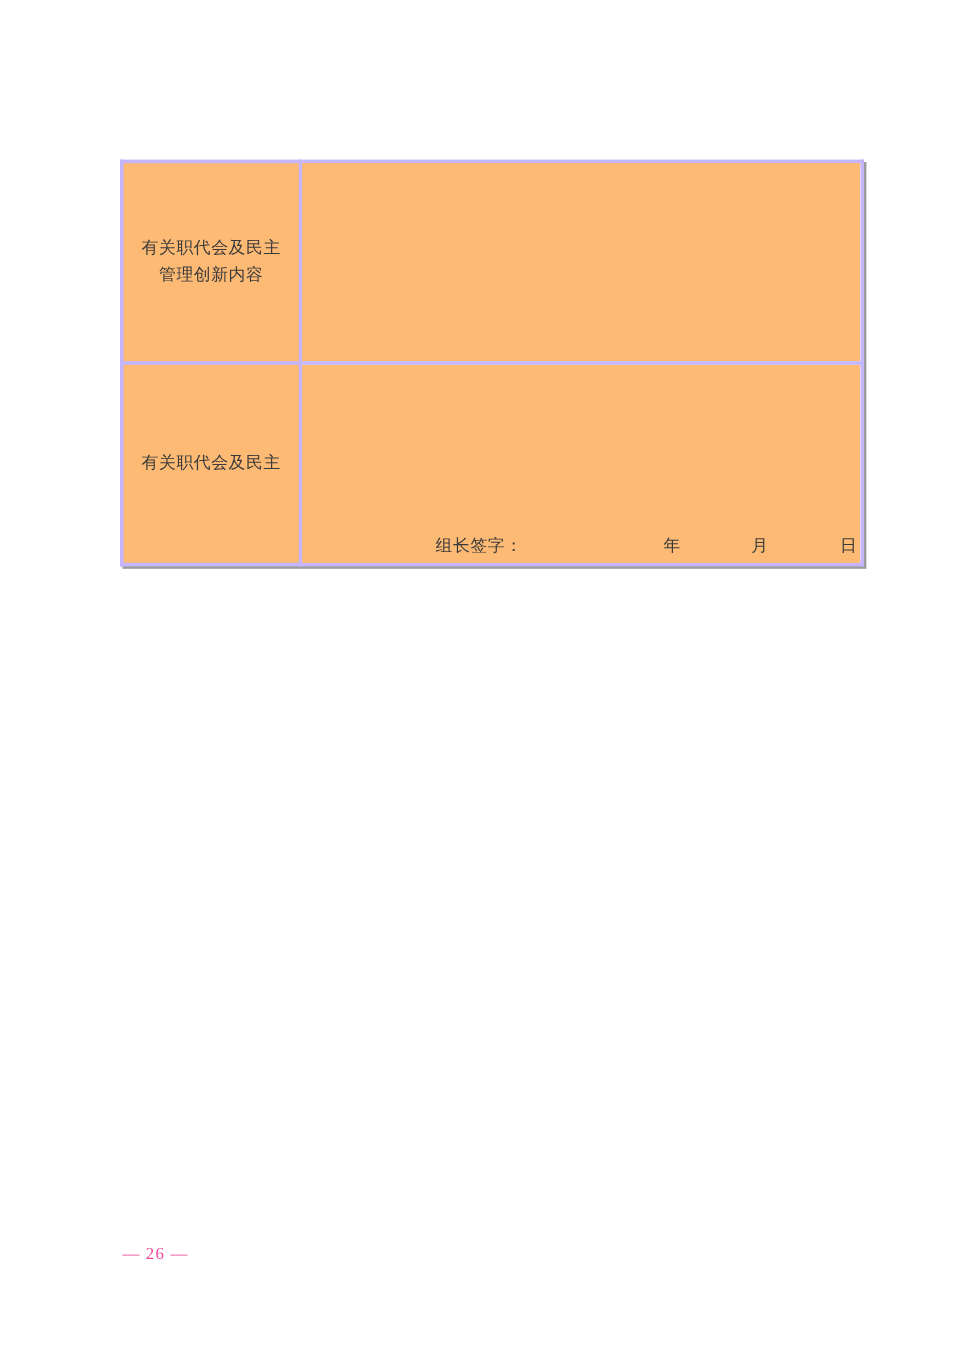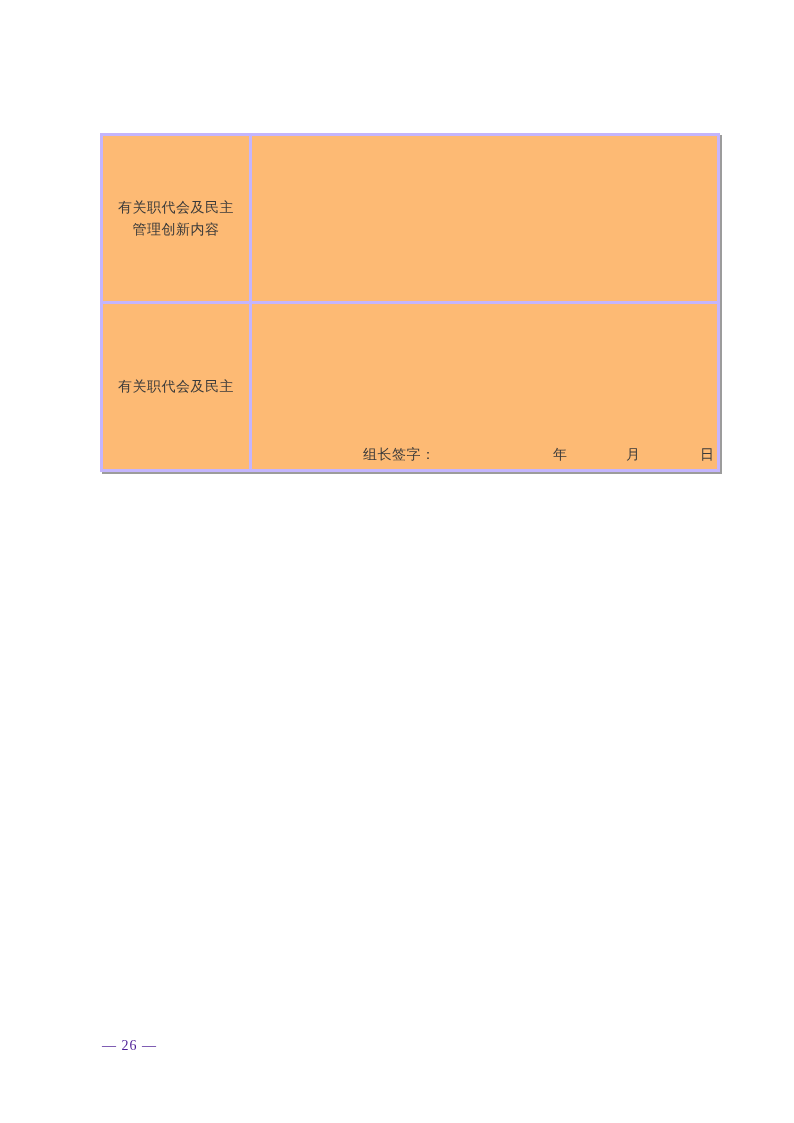--- a/index.html
+++ b/index.html
@@ -56,21 +56,21 @@
   .r3 .sl{bottom:5px;font-family:Liberation Mono, monospace;}
   .r3 .sl-label{left:111px;}
   .r3 .sl-year{left:301px;}
   .r3 .sl-month{left:374px;}
   .r3 .sl-day{left:448px;}
   .page-number{
     position:absolute;
     left:102px;top:1038px;
     font-size:14px;
     letter-spacing:1px;
-    color:#4c1d95;
+    color:#ec4899;
   }
 </style>
 </head>
 <body>
 
 <div>
 
   <table class="form-table">
     <colgroup>
       <col style="width:149px;">

